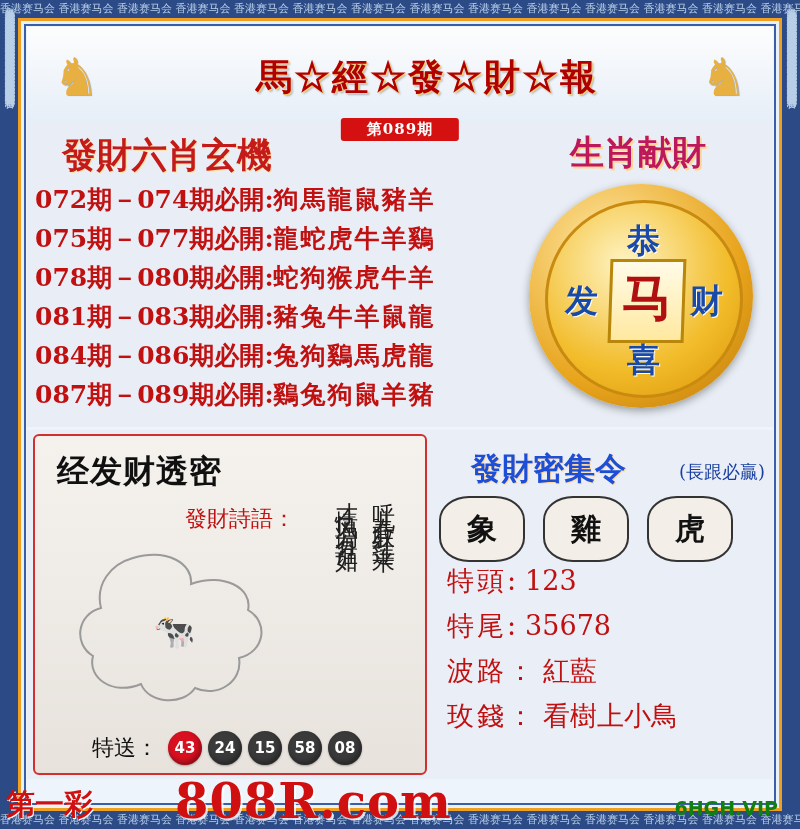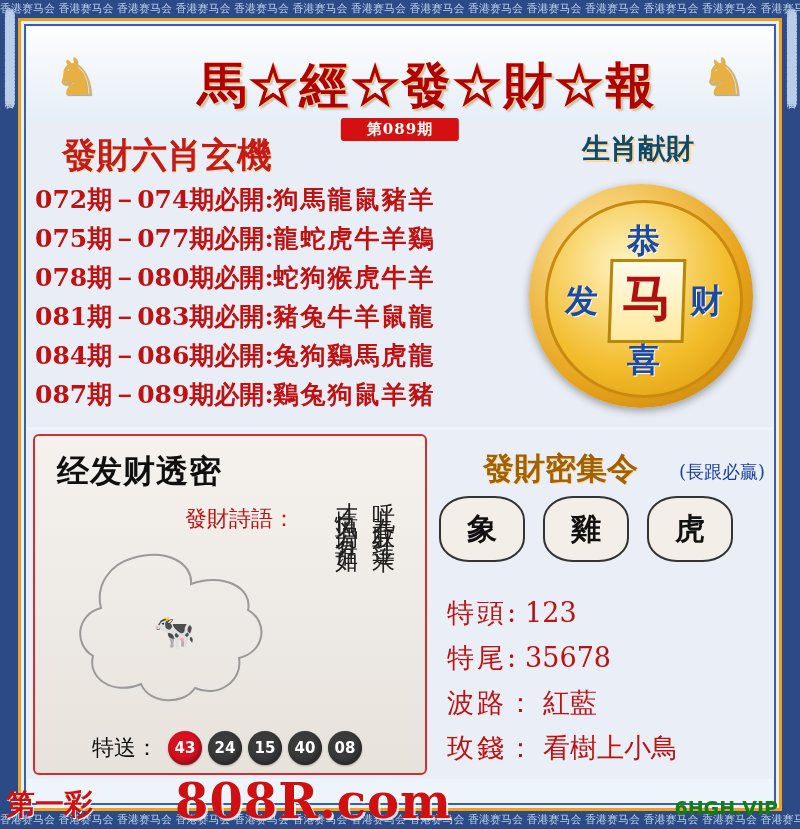--- a/index.html
+++ b/index.html
@@ -68,21 +68,21 @@
     background: linear-gradient(#fdfdfd, #e6eef8);
     overflow: hidden;
   }
   .header-title {
     position: absolute;
     left: 90px; top: 26px;
     width: 620px;
     text-align: center;
     font-family: "DejaVu Serif", "Liberation Serif", serif;
     font-weight: bold;
-    font-size: 49px;
+    font-size: 36px;
     color: #b00000;
     letter-spacing: 2px;
     text-shadow: 1px 1px 0 #ffd070, 2px 2px 2px rgba(0,0,0,.25);
     white-space: nowrap;
   }
   .horse {
     position: absolute;
     font-size: 52px;
     color: #e8b040;
     line-height: 1;
@@ -165,22 +165,22 @@
     width: 270px;
     height: 305px;
   }
   .rp-title {
     position: absolute;
     left: 0; top: 8px;
     width: 270px;
     text-align: center;
     font-family: "DejaVu Serif", serif;
     font-weight: bold;
-    font-size: 28px;
-    color: #0c4a6e;
+    font-size: 34px;
+    color: #be185d;
     text-shadow: 2px 2px 0 #ffd79a;
     white-space: nowrap;
   }
   .coin-outer {
     position: absolute;
     left: 26px; top: 62px;
     width: 224px; height: 224px;
     border-radius: 50%;
     background: radial-gradient(circle at 35% 30%, #ffe9a8, #e8a41c 62%, #b97708 100%);
     box-shadow: 0 3px 8px rgba(0,0,0,.35);
@@ -315,25 +315,25 @@
   }
 
   .br-panel {
     position: absolute;
     right: 4px; top: 4px;
     left: 402px;
     bottom: 4px;
   }
   .br-title {
     position: absolute;
-    left: 54px; top: 14px;
+    left: 42px; top: 14px;
     font-family: "DejaVu Serif", serif;
     font-weight: bold;
     font-size: 31px;
-    color: #a16207;
+    color: #1d4ed8;
     text-shadow: 1px 1px 0 #ffd79a;
     white-space: nowrap;
   }
   .br-sub {
     position: absolute;
     right: 4px; top: 26px;
     font-family: "DejaVu Serif", serif;
     font-size: 18px;
     color: #1a3fa0;
     white-space: nowrap;
@@ -352,21 +352,21 @@
     display: flex;
     align-items: center;
     justify-content: center;
     font-family: "DejaVu Serif", serif;
     font-size: 30px;
     font-weight: bold;
     color: #111;
   }
   .info-list {
     position: absolute;
-    left: 0; top: 156px;
+    left: 0; top: 124px;
     right: 0;
   }
   .info-row {
     height: 45px;
     line-height: 45px;
     font-family: "DejaVu Serif", serif;
     font-size: 27px;
     color: #c01010;
     white-space: nowrap;
     padding-left: 18px;
@@ -484,21 +484,21 @@
         <path d="M60 10 C 95 0, 120 16, 118 36 C 150 24, 180 40, 175 62 C 196 74, 192 104, 166 110
                  C 170 134, 144 150, 122 140 C 110 158, 76 156, 68 136 C 40 148, 14 130, 20 108
                  C 0 96, 4 66, 28 60 C 22 36, 38 16, 60 10 Z" fill="none" stroke="#9a9a9a" stroke-width="2"></path>
       </svg>
       <div class="cow">🐄</div>
       <div class="balls-row">
         <span class="balls-label">特送：</span>
         <span class="ball" style="background:#d81020">43</span>
         <span class="ball" style="background:#3a3a3a">24</span>
         <span class="ball" style="background:#3a3a3a">15</span>
-        <span class="ball" style="background:#3a3a3a">40</span>
+        <span class="ball" style="background:#3a3a3a">58</span>
         <span class="ball" style="background:#3a3a3a">08</span>
       </div>
     </div>
 
     <div class="br-panel">
       <div class="br-title">發財密集令</div>
       <div class="br-sub">(長跟必贏)</div>
       <div class="seal-row">
         <div class="seal">象</div>
         <div class="seal">雞</div>

